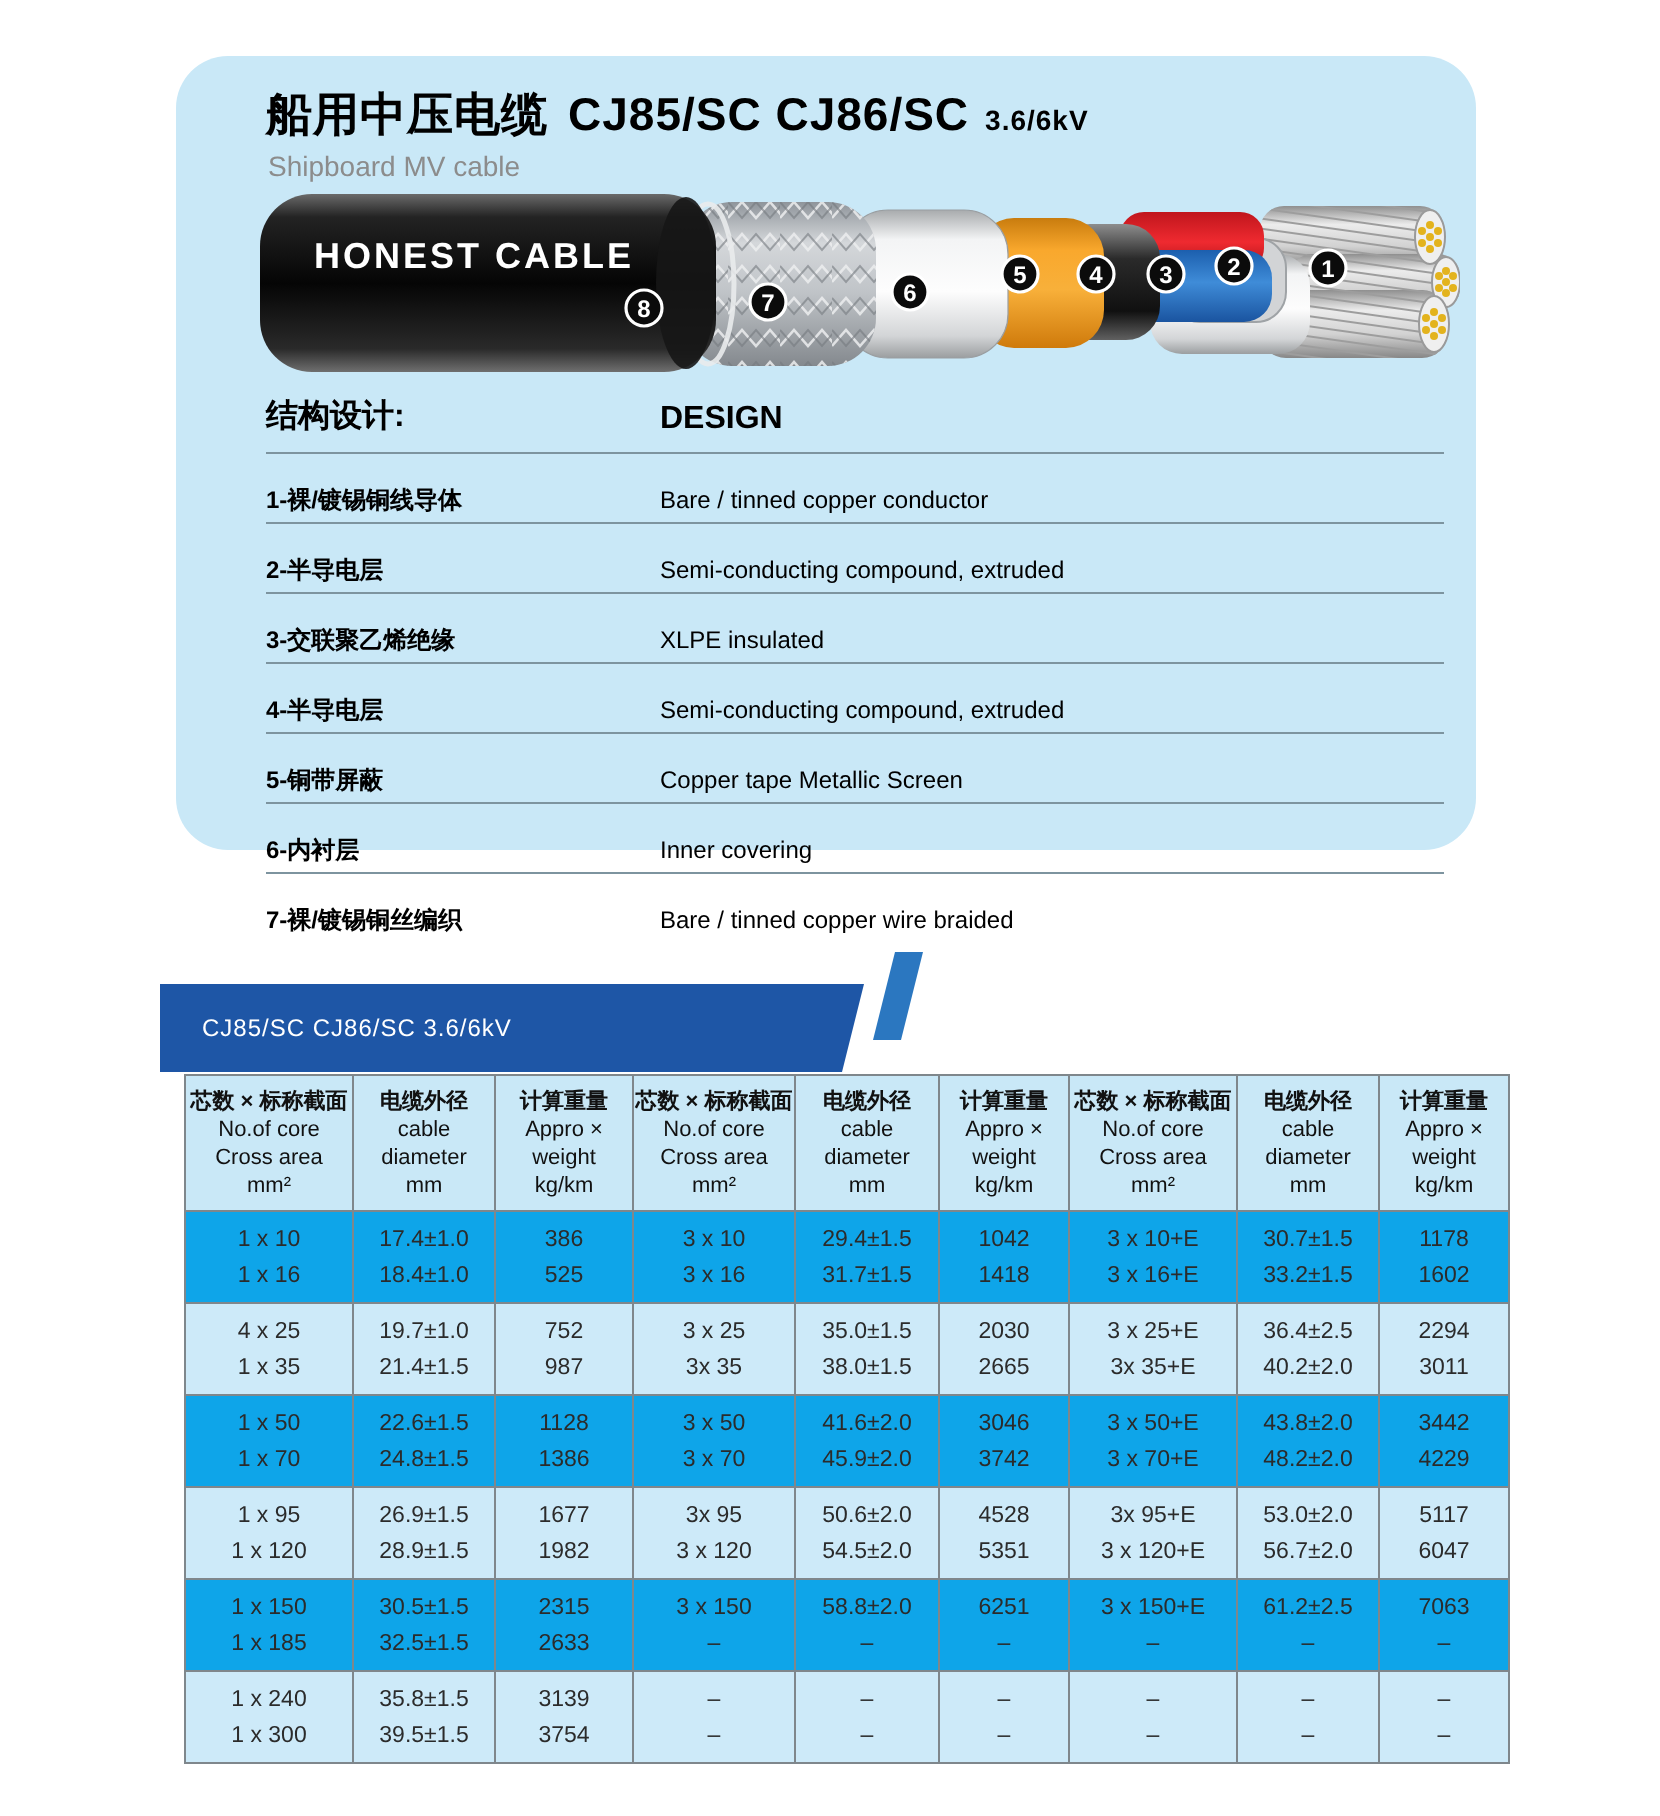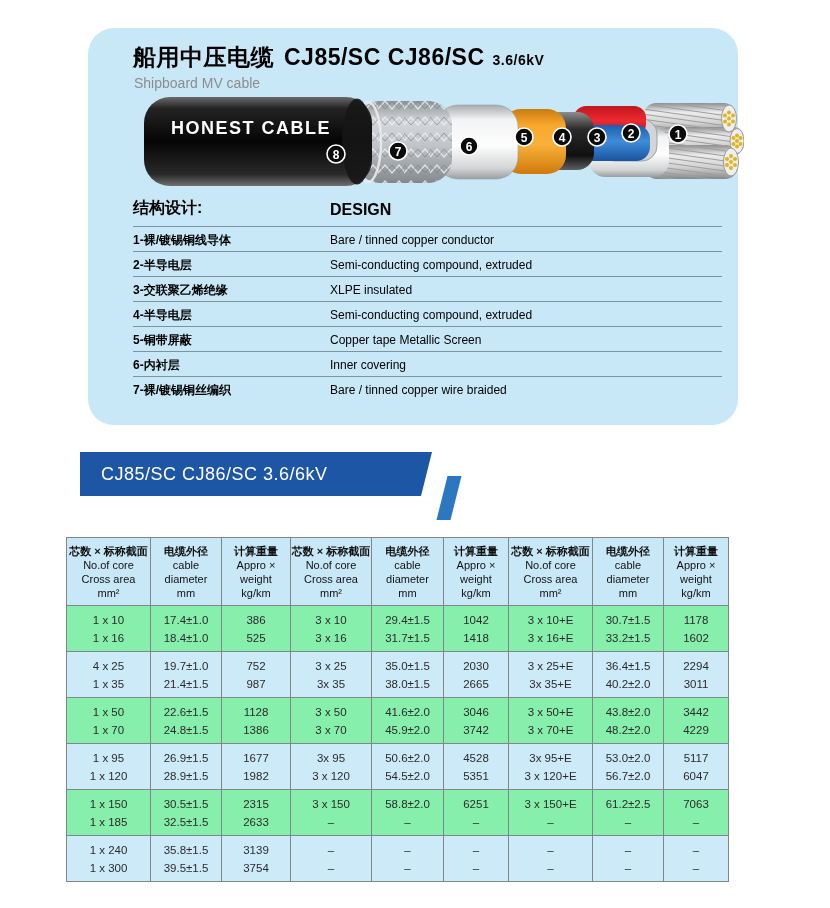--- a/index.html
+++ b/index.html
@@ -8,49 +8,49 @@
 
   
   .panel{position:absolute;left:88px;top:28px;width:650px;height:397px;
          background:#c9e8f7;border-radius:26px;}
   .title{position:absolute;left:45px;top:14px;font-weight:bold;font-size:23px;
          letter-spacing:.5px;white-space:nowrap;}
   .title .models{margin-left:10px;}
   .title .voltage{font-size:14px;margin-left:8px;}
   .subtitle{position:absolute;left:46px;top:47px;font-size:14px;color:#8c8c8c;}
 
-  .cable-wrap{position:absolute;left:56px;top:69px;width:600px;height:89px;}
+  .cable-wrap{position:absolute;left:42px;top:69px;width:600px;height:89px;}
 
   .design{position:absolute;left:45px;top:166px;width:589px;}
   .design-head{display:flex;align-items:flex-end;font-weight:bold;font-size:16px;
                padding:4px 0 7px 0;}
   .design-head .cn{width:197px;}
-  .design-row{display:flex;border-top:1px solid #7d949f;padding:6px 0 3px 0;
+  .design-row{display:flex;border-top:1px solid #7d949f;padding:16px 0 3px 0;
               font-size:12px;line-height:15px;}
   .design-row.last{border-bottom:1px solid #7d949f;}
   .design-row .cn{width:197px;font-weight:bold;}
   .design-row .en{flex:1;}
 
   
-  .banner{position:absolute;left:80px;top:452px;width:352px;height:44px;
+  .banner{position:absolute;left:80px;top:492px;width:352px;height:44px;
           background:#1e56a6;color:#fff;display:flex;align-items:center;
-          font-size:18px;letter-spacing:.5px;
+          font-size:12px;letter-spacing:.5px;
           clip-path:polygon(0 0,100% 0,calc(100% - 11px) 100%,0 100%);}
   .banner span{padding-left:21px;}
   .banner-slash{position:absolute;left:442px;top:476px;width:14px;height:44px;
                 background:#2b77c0;transform:skewX(-14deg);}
 
   
-  table.spec{position:absolute;left:66px;top:537px;width:662px;
+  table.spec{position:absolute;left:92px;top:537px;width:662px;
              border-collapse:collapse;table-layout:fixed;padding-left:48px;}
   .spec th,.spec td{border:1px solid #7f878c;text-align:center;vertical-align:middle;padding:0;}
   .spec thead th{background:#c9e8f7;height:67px;font-weight:normal;
                  font-size:11px;line-height:14px;color:#111;}
   .spec thead .cn{font-weight:bold;}
-  .spec tbody tr{height:46px;background:#86efac;}
+  .spec tbody tr{height:46px;background:#0ea5e9;}
   .spec tbody tr.shaded{background:#cdeaf9;}
   .spec td{font-size:11.5px;color:#2b2b2b;}
   .spec td .v{line-height:18px;}
 </style>
 </head>
 <body>
 
 <div class="page">
 
   <section class="panel">
@@ -377,21 +377,21 @@
           </td>
           <td>
             <div class="v">2030</div>
             <div class="v">2665</div>
           </td>
           <td>
             <div class="v">3 x 25+E</div>
             <div class="v">3x 35+E</div>
           </td>
           <td>
-            <div class="v">36.4±1.5</div>
+            <div class="v">36.4±2.5</div>
             <div class="v">40.2±2.0</div>
           </td>
           <td>
             <div class="v">2294</div>
             <div class="v">3011</div>
           </td>
         </tr>
         <tr>
           <td>
             <div class="v">1 x 50</div>

